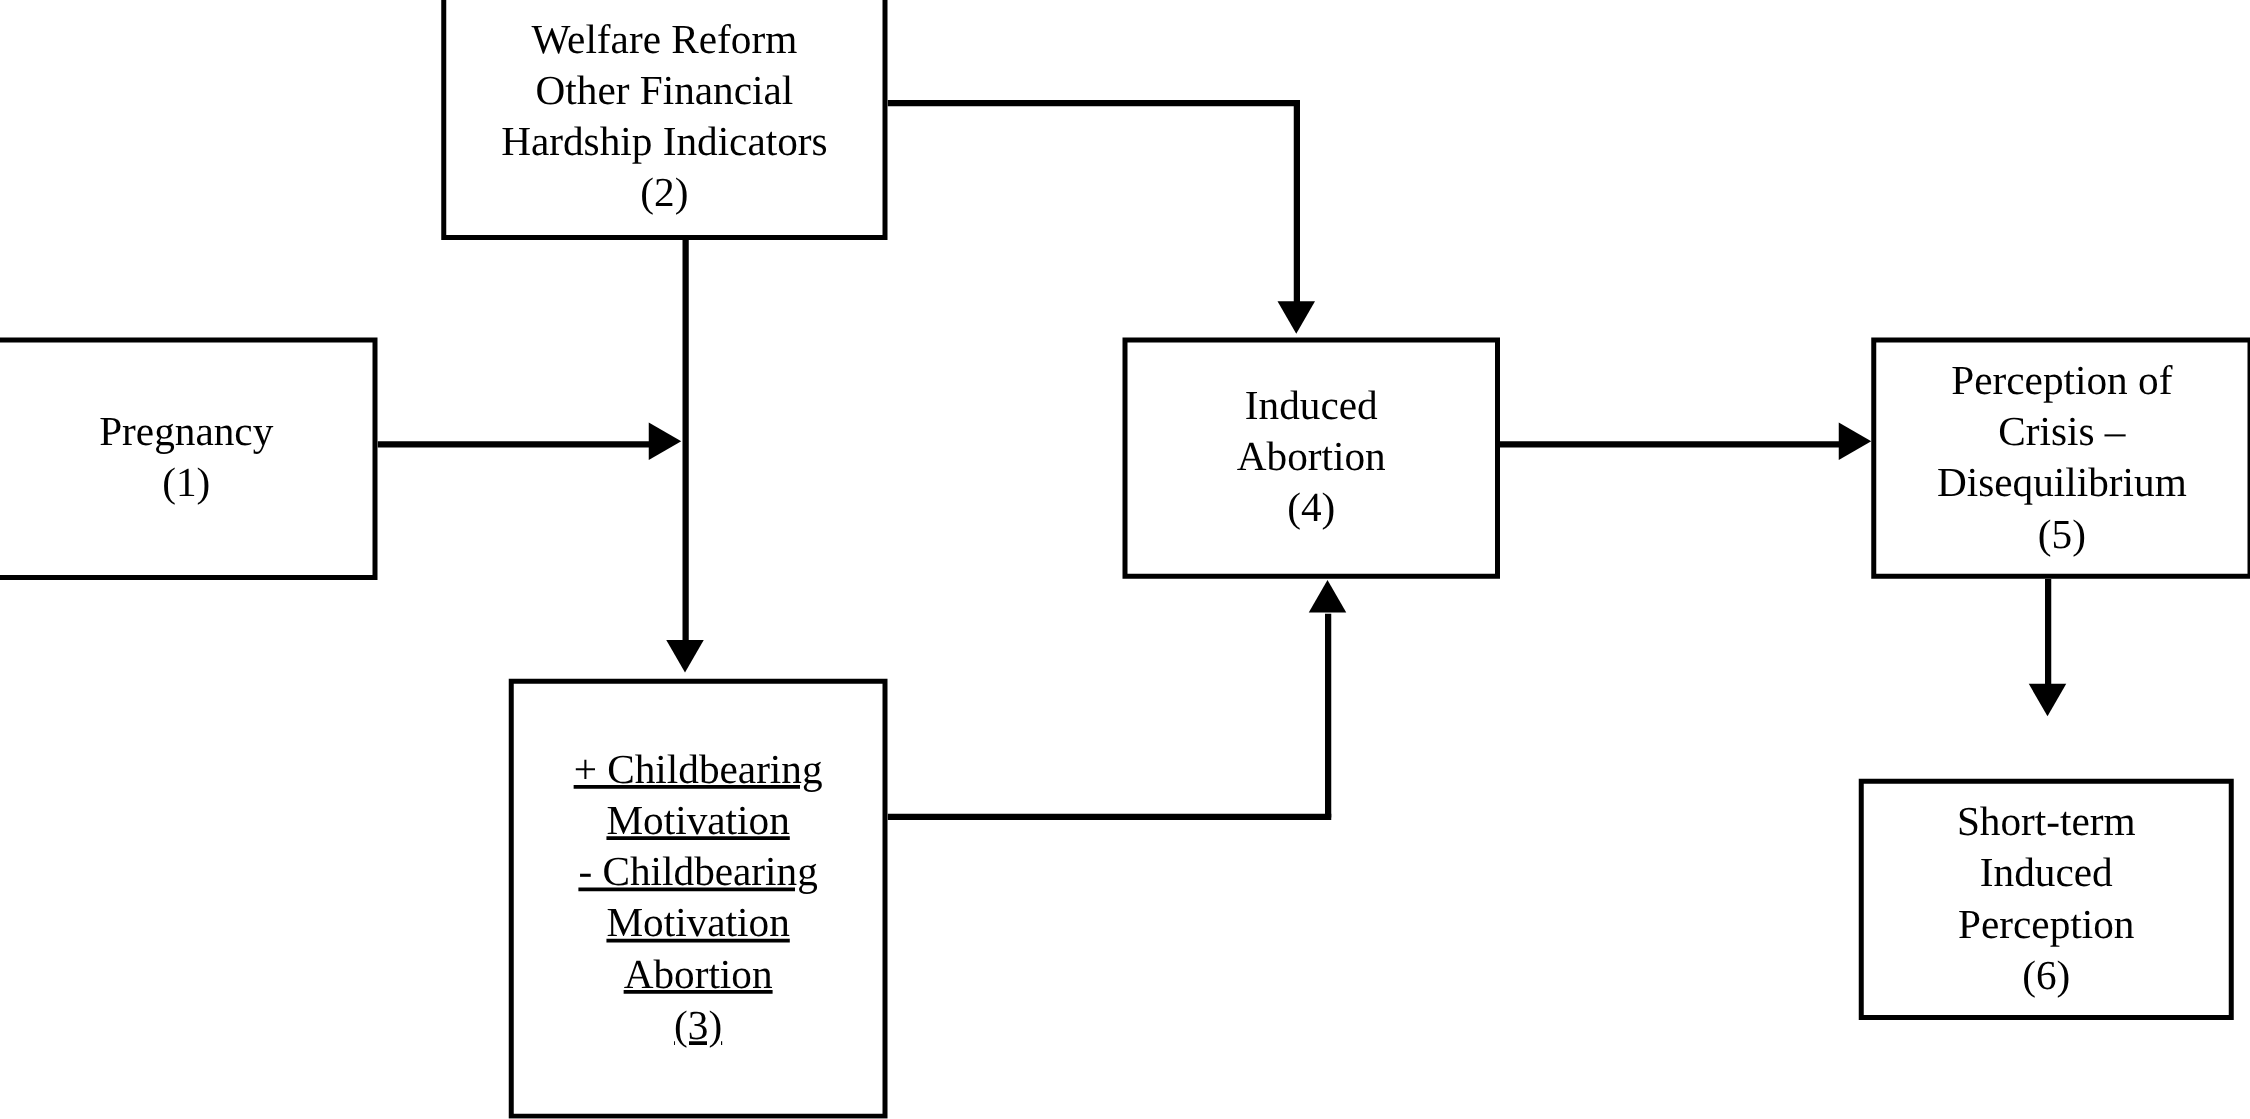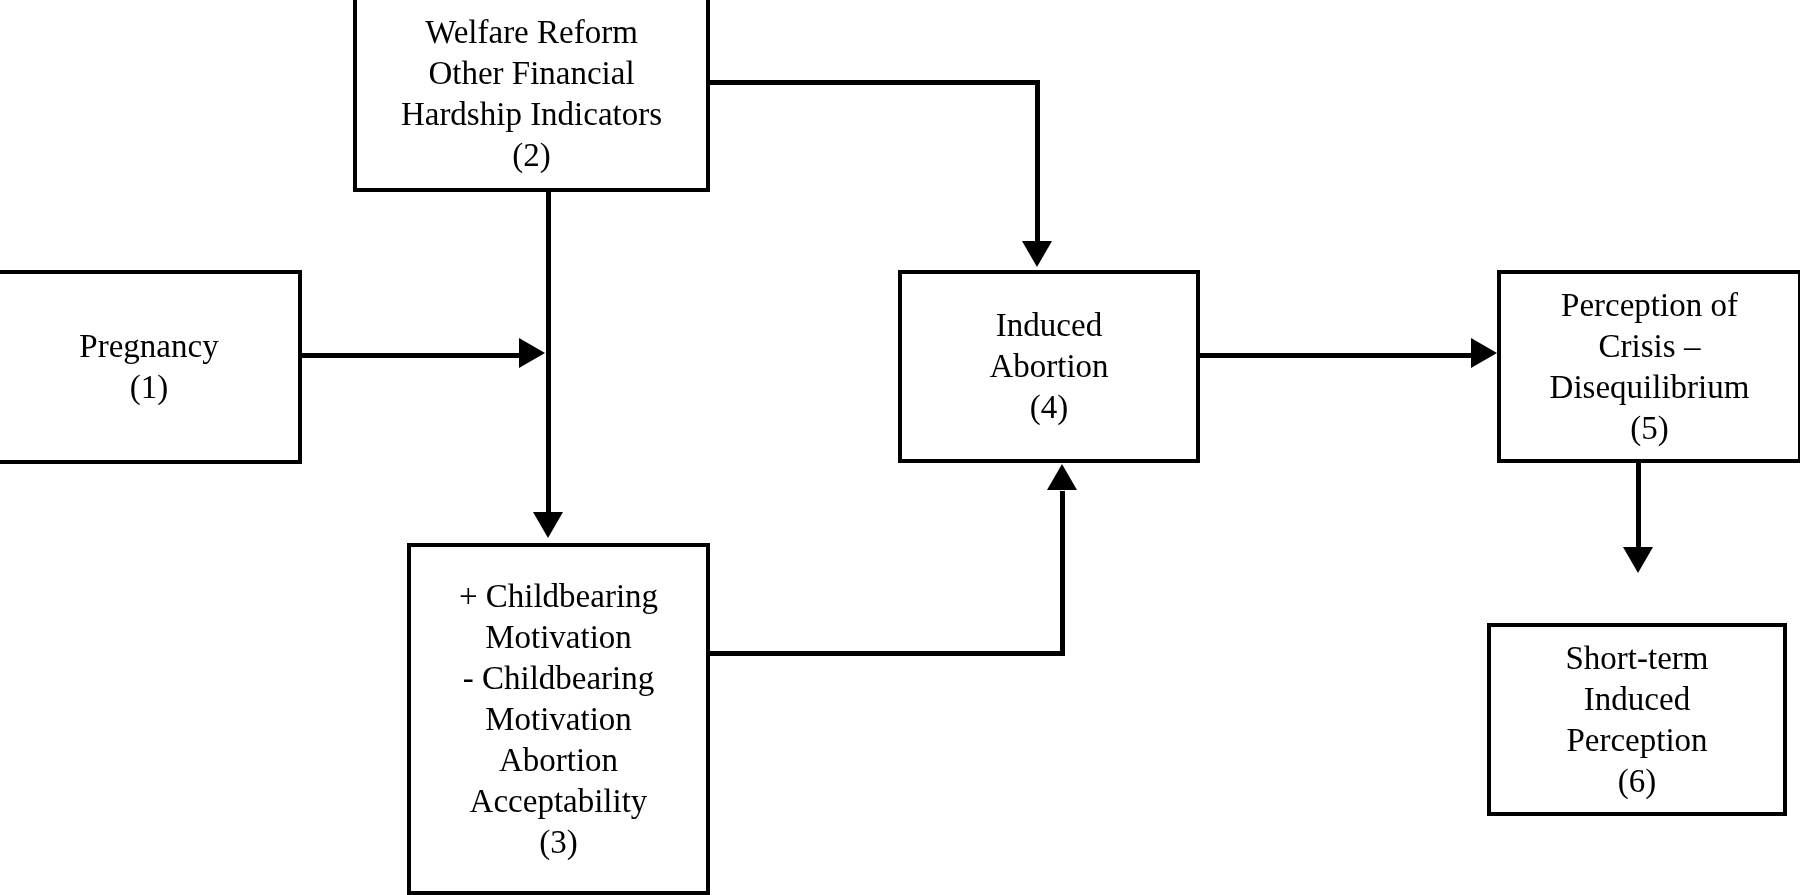--- a/index.html
+++ b/index.html
@@ -31,21 +31,21 @@
     line-height: 41px;
     z-index: 3;
   }
   .node .line {
     display: block;
     white-space: pre;
   }
   
   #node-1 { left: -4px;   top: 270px; width: 306px; height: 194px; }
   #node-2 { left: 353px;  top: -4px;  width: 357px; height: 196px; }
-  #node-3 { left: 407px;  top: 543px; width: 303px; height: 352px; }
+  #node-3 { left: 407px;  top: 543px; width: 303px; height: 352px; text-decoration: underline; }
   #node-4 { left: 898px;  top: 270px; width: 302px; height: 193px; }
   #node-5 { left: 1497px; top: 270px; width: 305px; height: 193px; }
   #node-6 { left: 1487px; top: 575px; width: 300px; height: 193px; margin-top: 48px; }
 
   
   .edge-h, .edge-v {
     position: absolute;
     background: #000000;
     z-index: 1;
   }
@@ -117,21 +117,20 @@
     <span class="line">Hardship Indicators</span>
     <span class="line">(2)</span>
   </div>
 
   <div class="node" id="node-3">
     <span class="line">+ Childbearing</span>
     <span class="line">Motivation</span>
     <span class="line">- Childbearing</span>
     <span class="line">Motivation</span>
     <span class="line">Abortion</span>
-    <span class="line">Acceptability</span>
     <span class="line">(3)</span>
   </div>
 
   <div class="node" id="node-4">
     <span class="line">Induced</span>
     <span class="line">Abortion</span>
     <span class="line">(4)</span>
   </div>
 
   <div class="node" id="node-5">

